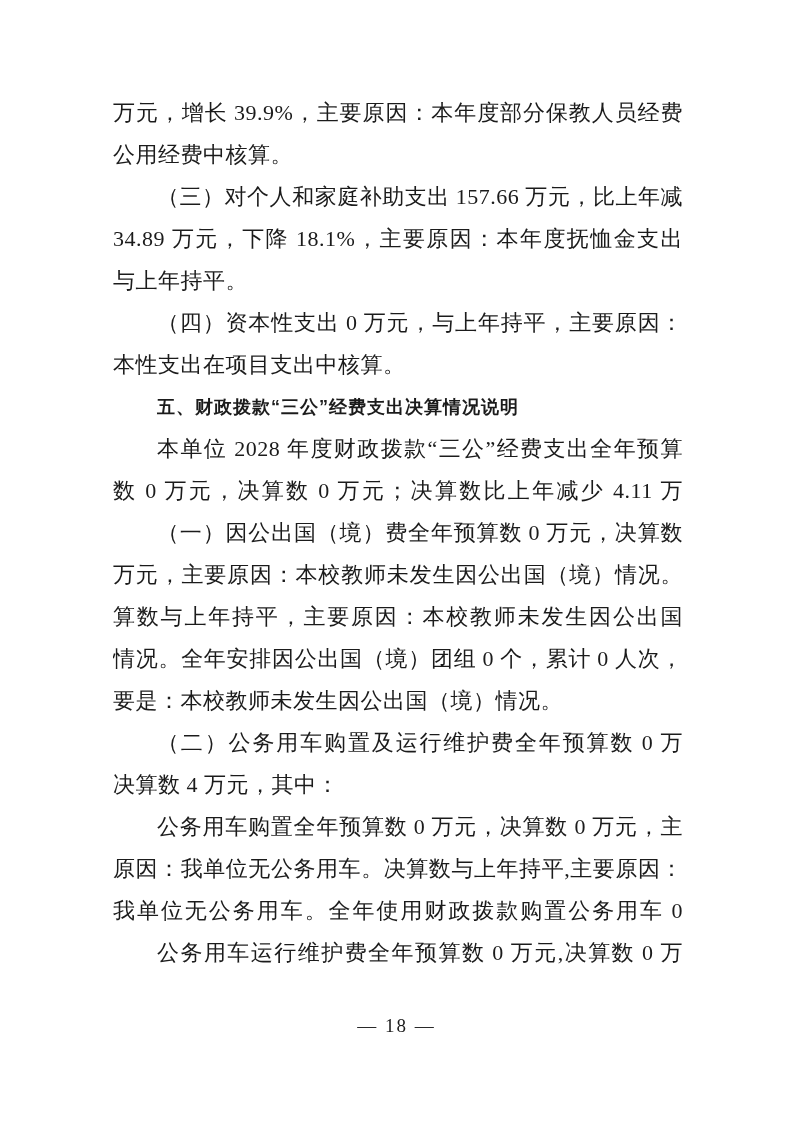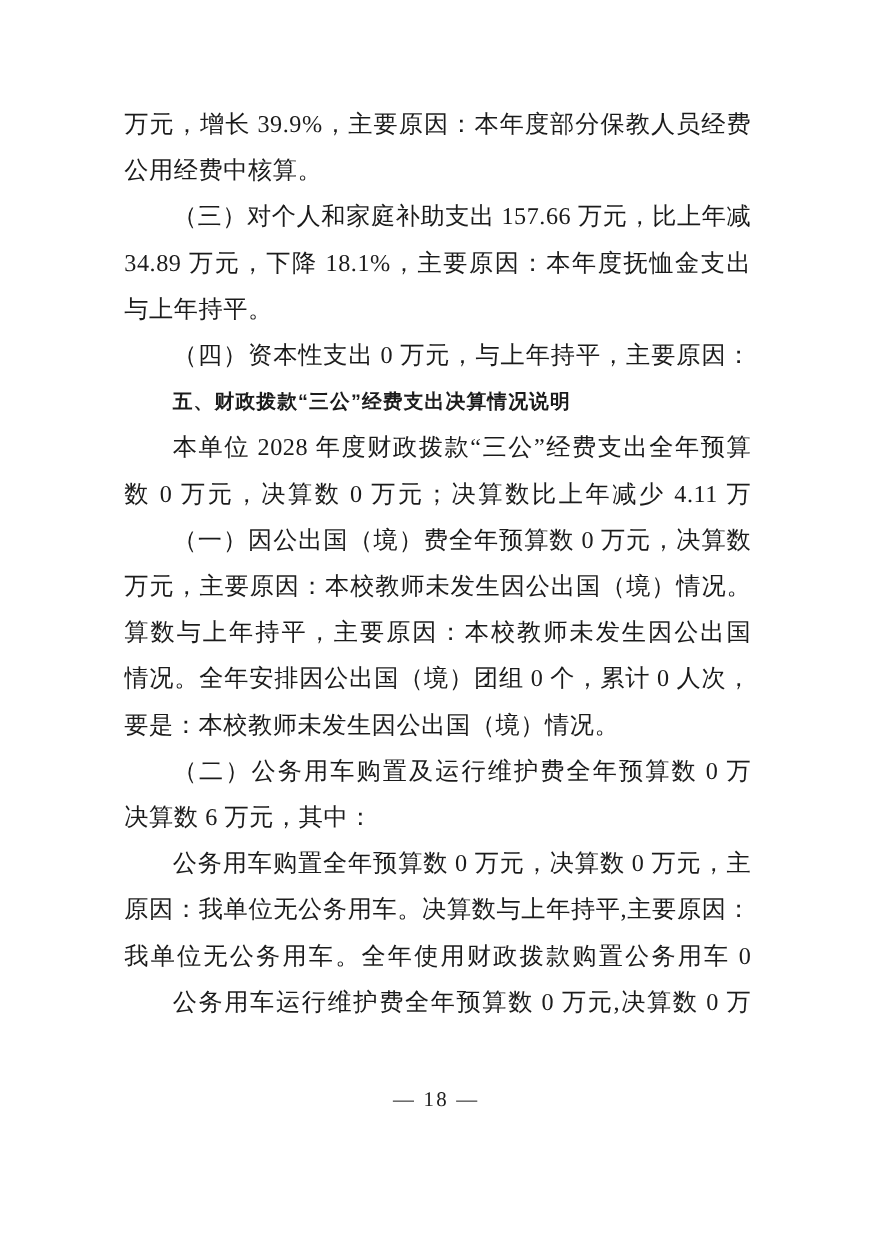--- a/index.html
+++ b/index.html
@@ -44,21 +44,21 @@
   .line.heading {
     font-family: "Liberation Sans", "DejaVu Sans", sans-serif;
     font-weight: bold;
     font-size: 18px;
     letter-spacing: 1px;
     text-align-last: left;
   }
   .page-number {
     position: absolute;
     left: 0;
-    top: 986px;
+    top: 1012px;
     width: 100%;
     text-align: center;
     font-size: 19px;
     line-height: 28px;
     color: #1b1b1b;
     letter-spacing: 2px;
   }
 </style>
 </head>
 <body>
@@ -72,20 +72,21 @@
     </div>
 
     <div class="para">
       <div class="line fill indent">（三）对个人和家庭补助支出 157.66 万元，比上年减少</div>
       <div class="line fill">34.89 万元，下降 18.1%，主要原因：本年度抚恤金支出较</div>
       <div class="line end">与上年持平。</div>
     </div>
 
     <div class="para">
       <div class="line fill indent">（四）资本性支出 0 万元，与上年持平，主要原因：资</div>
+      <div class="line end">本性支出在项目支出中核算。</div>
     </div>
 
     <div class="para">
       <div class="line heading indent">五、财政拨款“三公”经费支出决算情况说明</div>
     </div>
 
     <div class="para">
       <div class="line fill indent">本单位 2028 年度财政拨款“三公”经费支出全年预算</div>
       <div class="line fill">数 0 万元，决算数 0 万元；决算数比上年减少 4.11 万元，</div>
     </div>
@@ -93,21 +94,21 @@
     <div class="para">
       <div class="line fill indent">（一）因公出国（境）费全年预算数 0 万元，决算数 0</div>
       <div class="line fill">万元，主要原因：本校教师未发生因公出国（境）情况。决</div>
       <div class="line fill">算数与上年持平，主要原因：本校教师未发生因公出国（境）</div>
       <div class="line fill">情况。全年安排因公出国（境）团组 0 个，累计 0 人次，主</div>
       <div class="line end">要是：本校教师未发生因公出国（境）情况。</div>
     </div>
 
     <div class="para">
       <div class="line fill indent">（二）公务用车购置及运行维护费全年预算数 0 万元，</div>
-      <div class="line end">决算数 6 万元，其中：</div>
+      <div class="line end">决算数 4 万元，其中：</div>
     </div>
 
     <div class="para">
       <div class="line fill indent">公务用车购置全年预算数 0 万元，决算数 0 万元，主要</div>
       <div class="line fill">原因：我单位无公务用车。决算数与上年持平,主要原因：</div>
       <div class="line fill">我单位无公务用车。全年使用财政拨款购置公务用车 0 辆。</div>
     </div>
 
     <div class="para">
       <div class="line fill indent">公务用车运行维护费全年预算数 0 万元,决算数 0 万元，</div>

